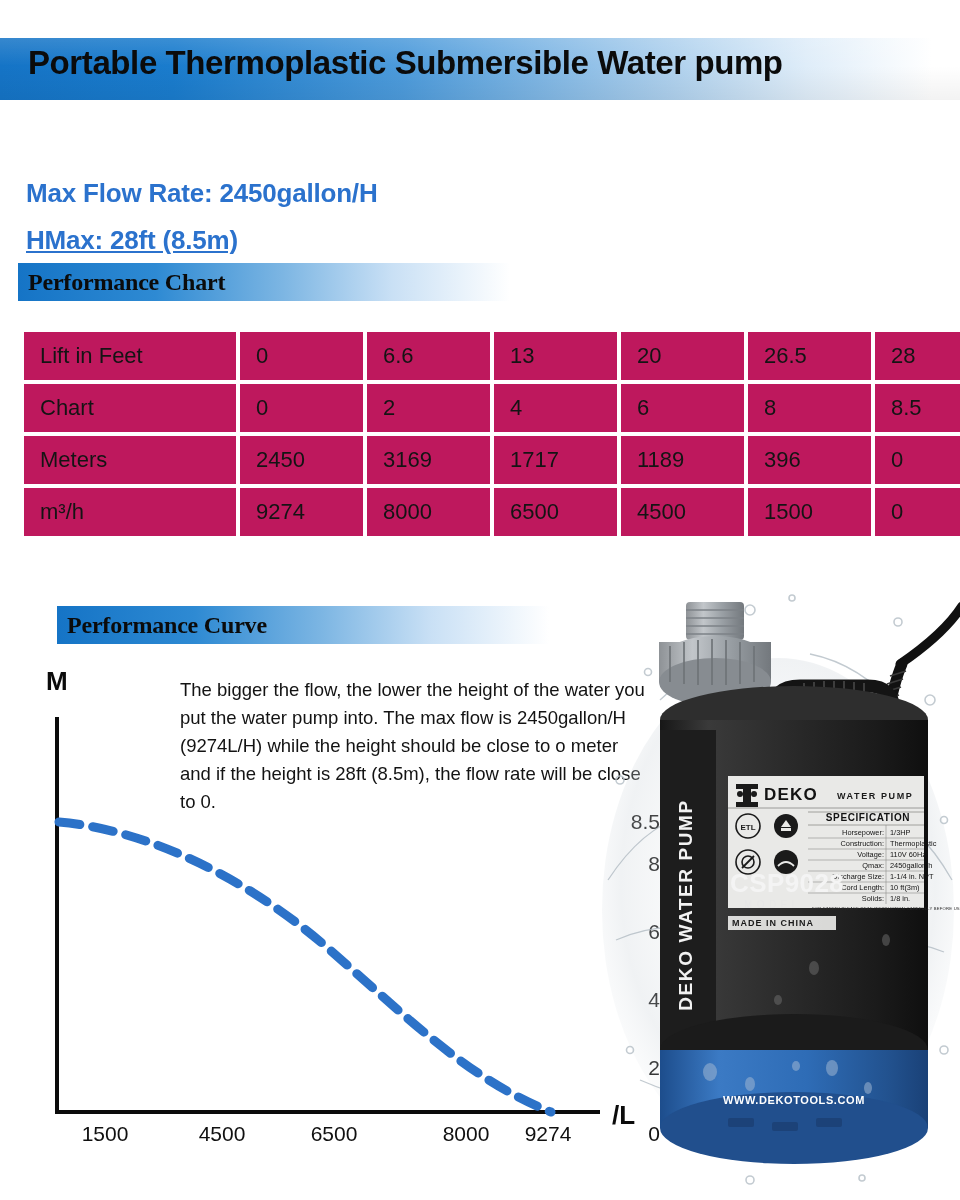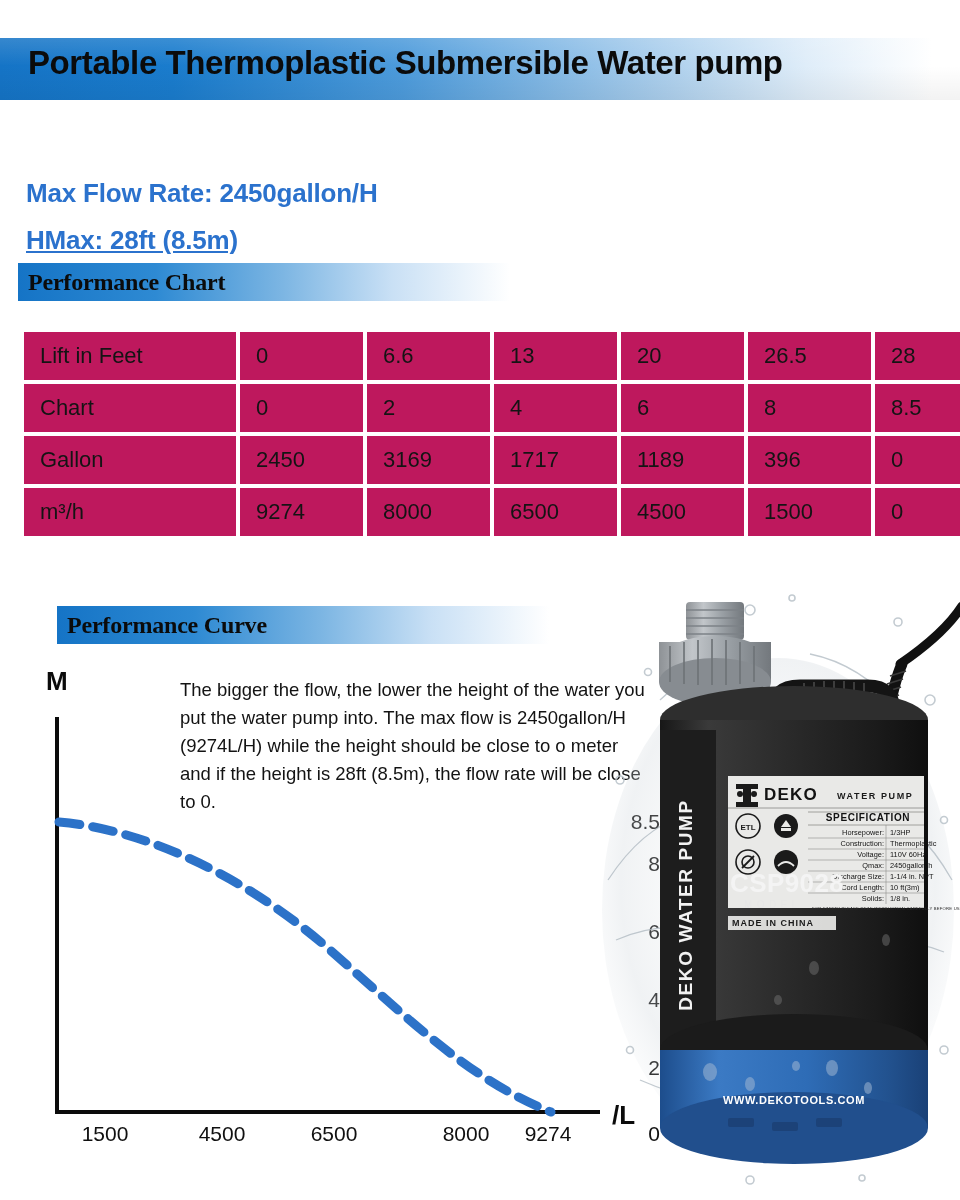--- a/index.html
+++ b/index.html
@@ -204,21 +204,21 @@
     <tr>
       <td class="rowlabel">Chart</td>
       <td class="datacell">0</td>
       <td class="datacell">2</td>
       <td class="datacell">4</td>
       <td class="datacell">6</td>
       <td class="datacell">8</td>
       <td class="datacell">8.5</td>
     </tr>
     <tr>
-      <td class="rowlabel">Gallon</td>
+      <td class="rowlabel">Meters</td>
       <td class="datacell">2450</td>
       <td class="datacell">3169</td>
       <td class="datacell">1717</td>
       <td class="datacell">1189</td>
       <td class="datacell">396</td>
       <td class="datacell">0</td>
     </tr>
     <tr>
       <td class="rowlabel">m³/h</td>
       <td class="datacell">9274</td>

